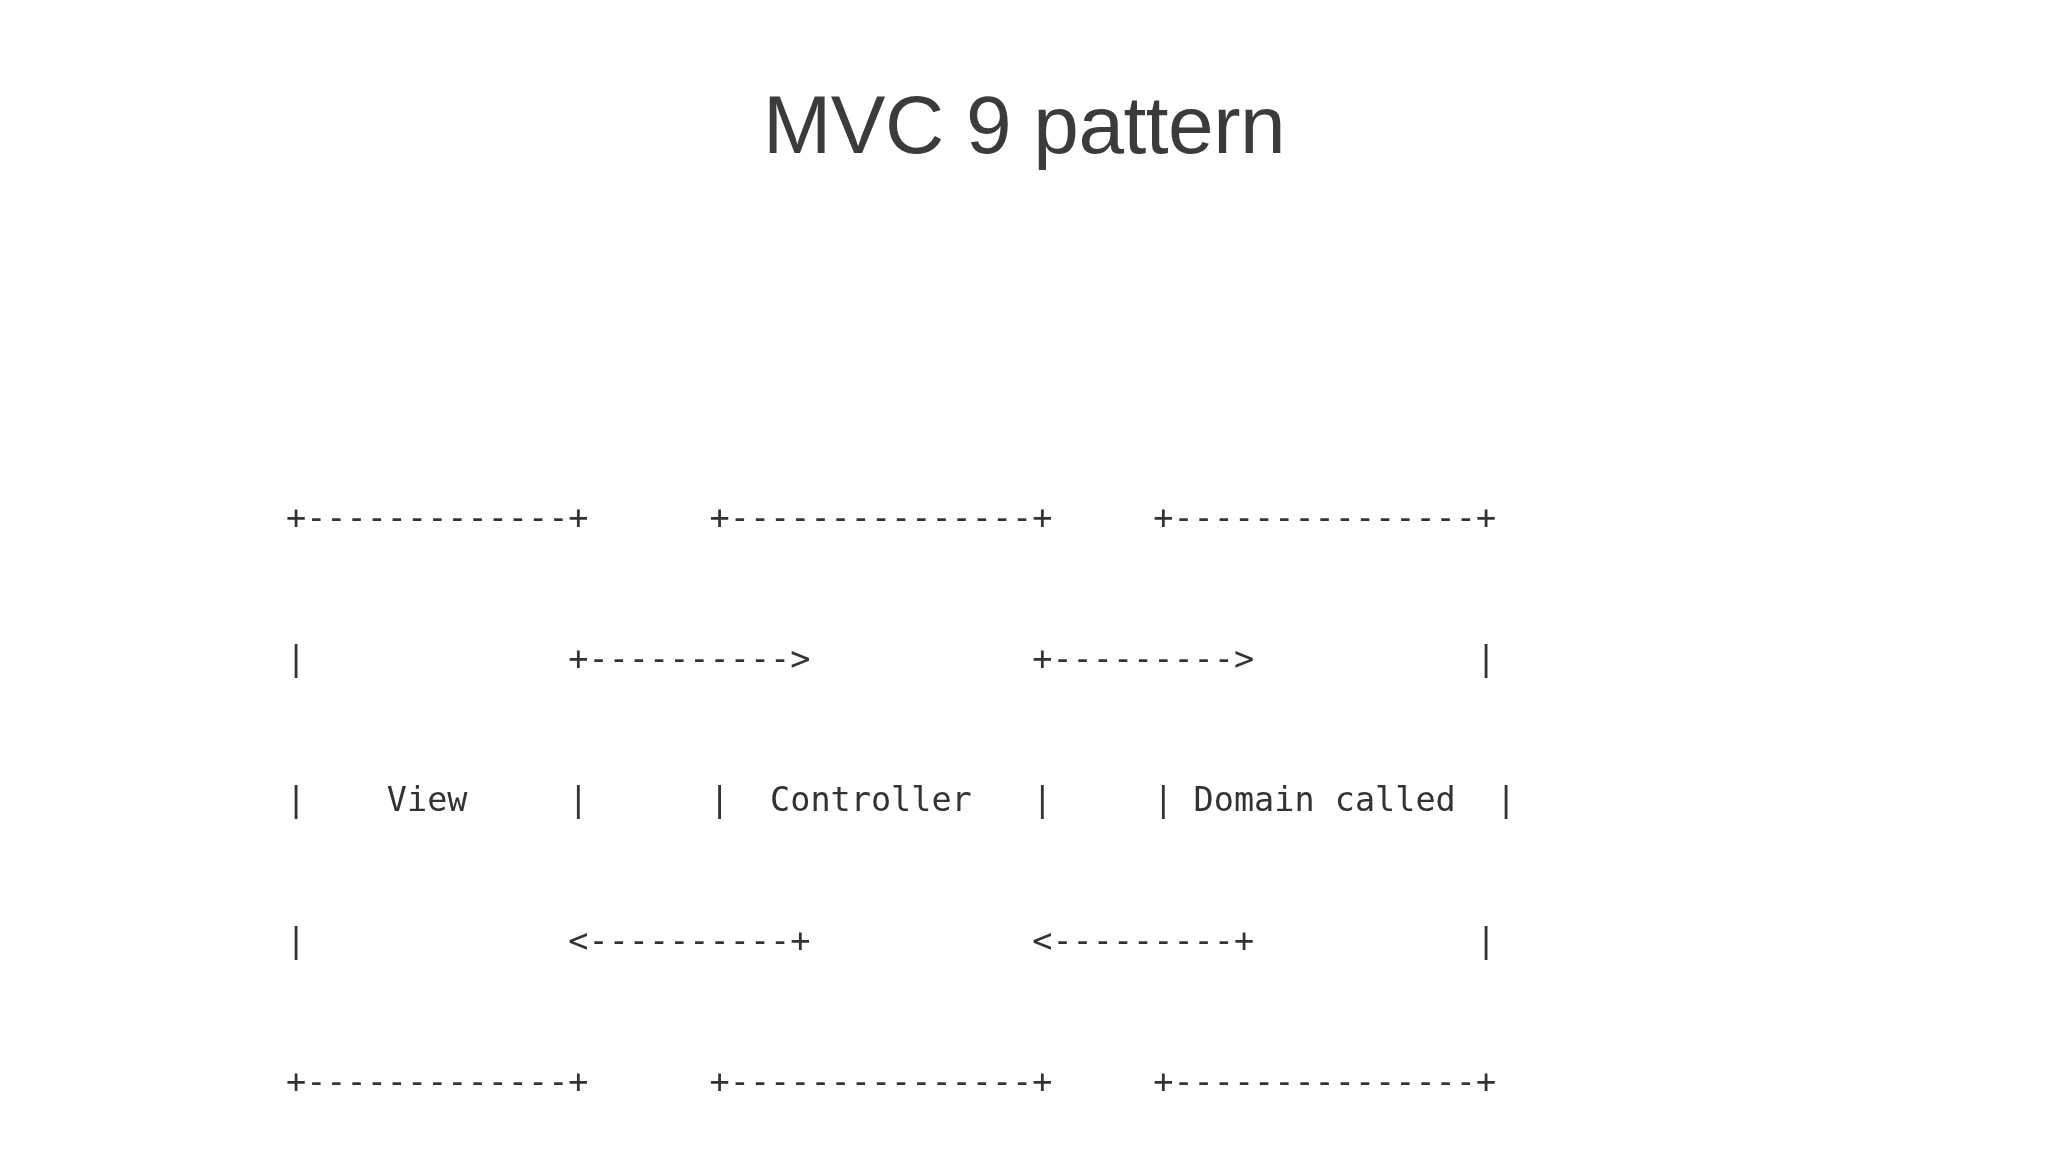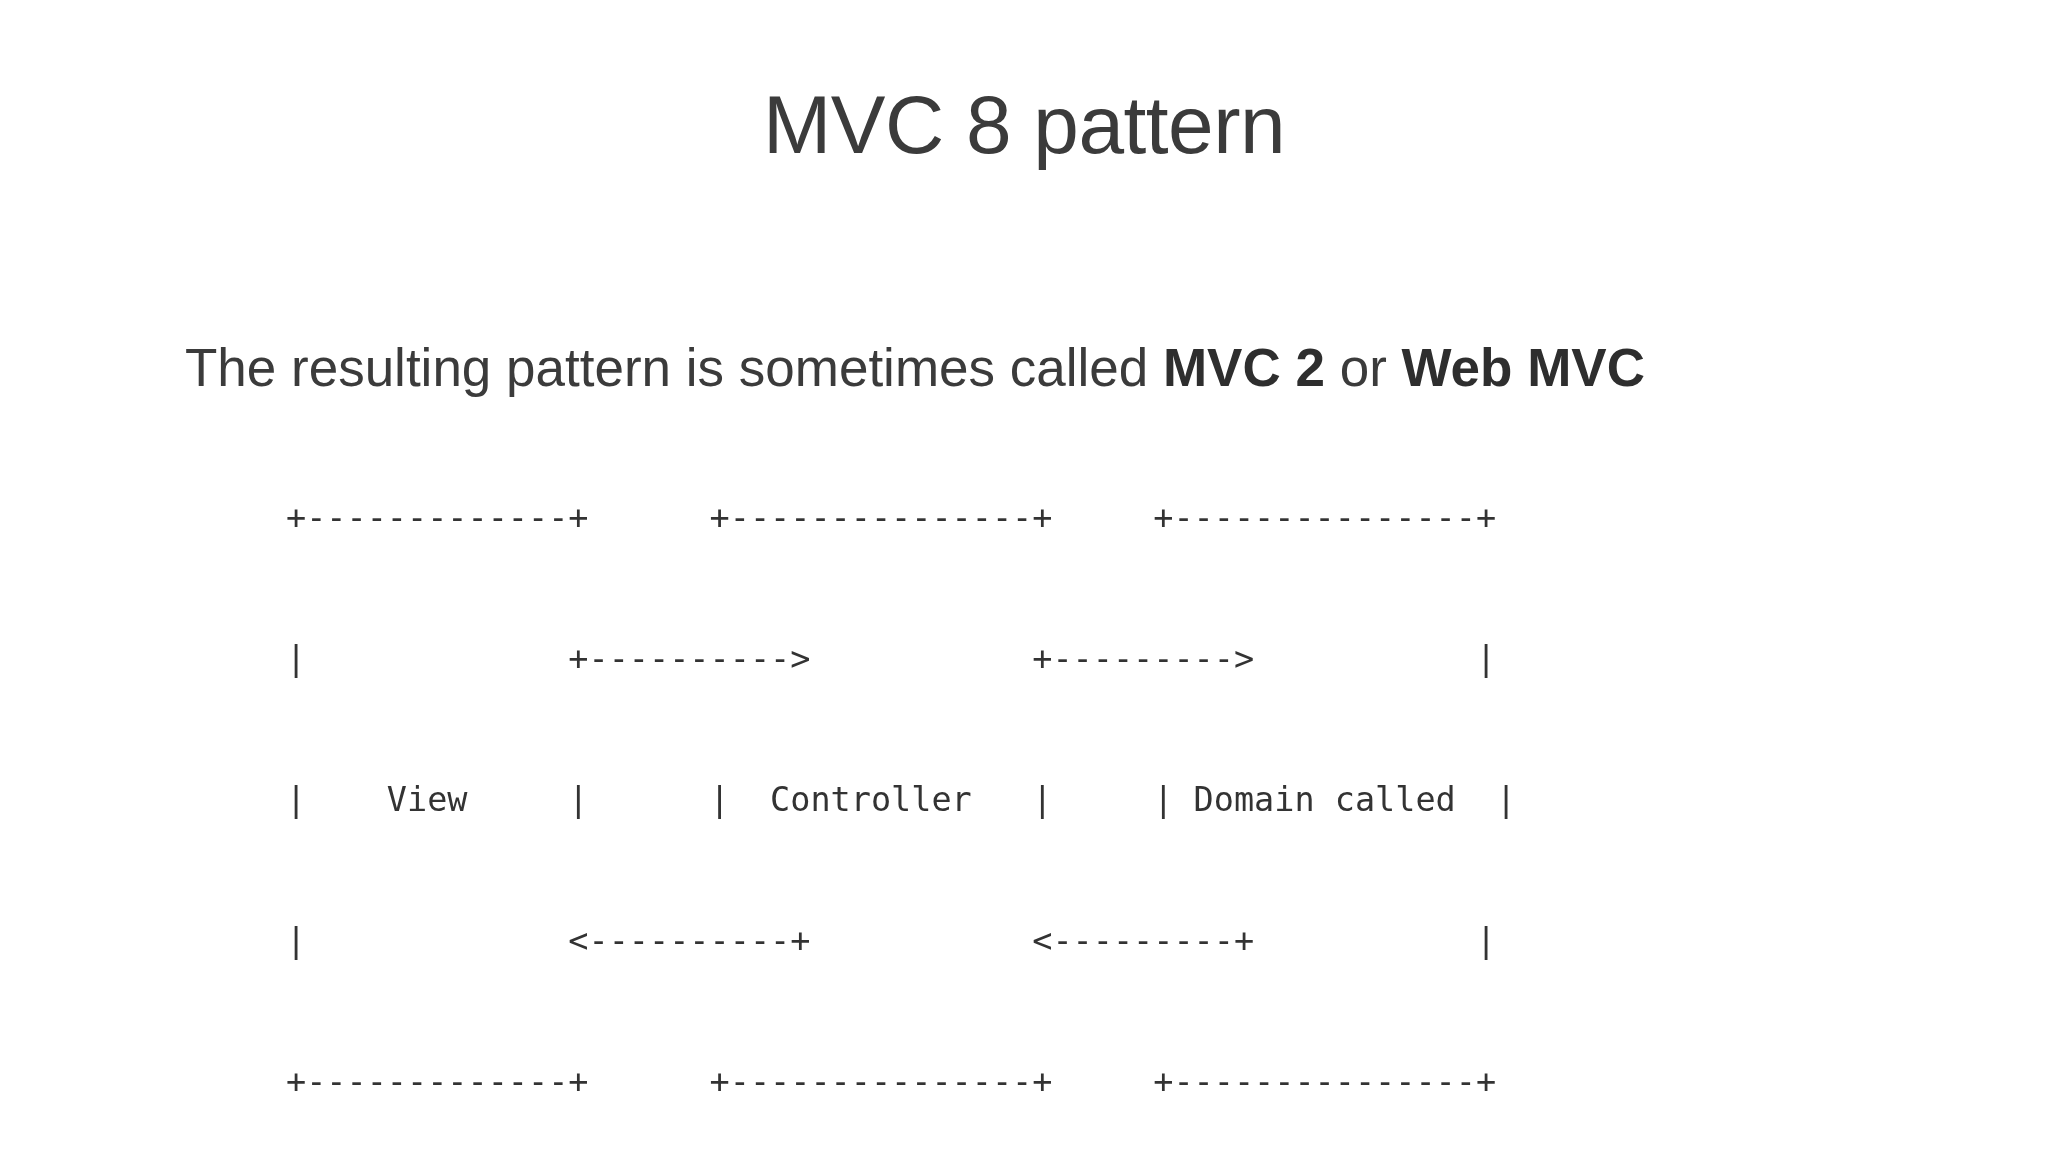--- a/index.html
+++ b/index.html
@@ -73,25 +73,22 @@
     white-space: pre;
     display: block;
     height: 47px;
   }
 </style>
 </head>
 <body>
 
 <div class="slide">
 
-  <div class="slide-title">MVC 8 pattern</div>
+  <div class="slide-title">MVC 9 pattern</div>
 
-  <div class="slide-subtitle">
-    <span>The resulting pattern is sometimes called </span><span class="strong">MVC 2</span><span> or </span><span class="strong">Web MVC</span>
-  </div>
 
   <div class="ascii-diagram">
     <span class="ascii-row">+-------------+      +---------------+     +---------------+</span>
     <span class="ascii-row">|             +----------&gt;           +---------&gt;           |</span>
     <span class="ascii-row">|    View     |      |  Controller   |     | Domain called  |</span>
     <span class="ascii-row">|             &lt;----------+           &lt;---------+           |</span>
     <span class="ascii-row">+-------------+      +---------------+     +---------------+</span>
   </div>
 
 </div>

